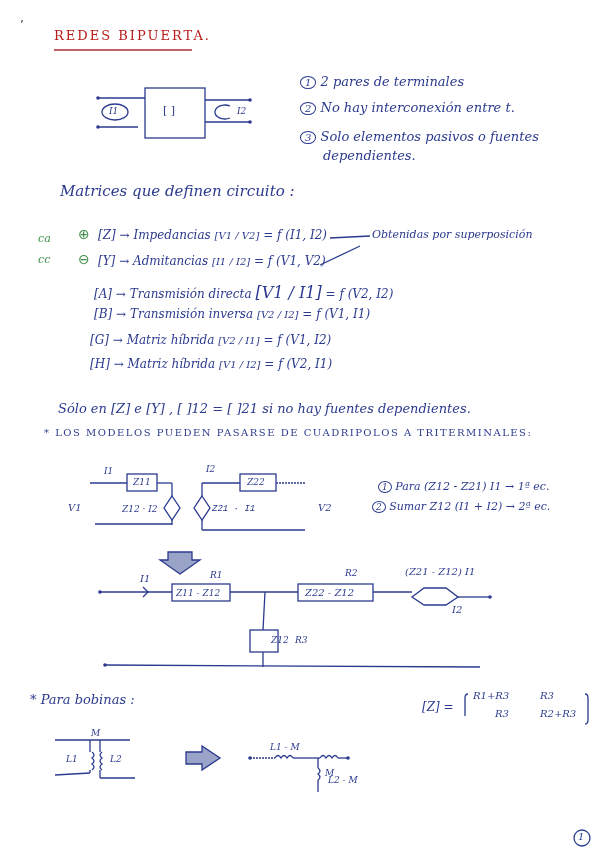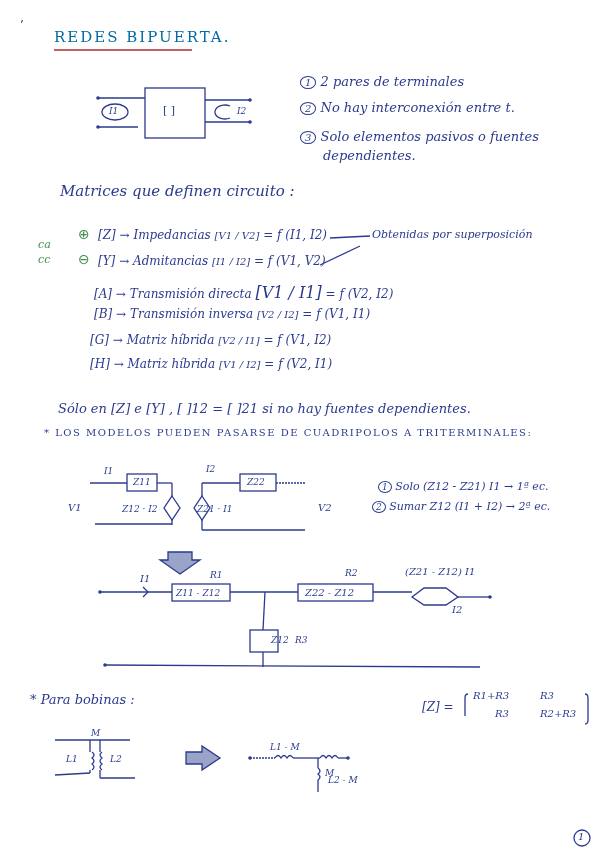--- a/index.html
+++ b/index.html
@@ -1,20 +1,20 @@
 <!DOCTYPE html>
 <html><head>
 <meta charset="utf-8">
 <style>
   html, body { margin:0; padding:0; }
   body { width:600px; height:848px; background:#ffffff; position:relative; overflow:hidden;
          font-family:"DejaVu Sans", sans-serif; color:#2a3a8c; }
   .abs { position:absolute; white-space:nowrap; }
   .hand { font-family:"DejaVu Serif", serif; font-style:italic; color:#2b3a8e; }
-  .title { color:#0369a1; font-size:15px; letter-spacing:2px; }
+  .title { color:#b91c1c; font-size:13px; letter-spacing:2px; }
   .title-underline { position:absolute; left:54px; top:49px; width:138px; height:2px; background:#c06068; }
   .green { color:#3f8f4a; }
   .t15 { font-size:15px; }
   .t14 { font-size:14px; }
   .t13 { font-size:13px; }
   .t12 { font-size:12px; }
   .t11 { font-size:11px; }
   .t10 { font-size:10px; }
   .t9 { font-size:9px; }
   .caps { font-size:10px; letter-spacing:1.5px; font-style:normal; }
@@ -129,21 +129,21 @@
     <span style="border:1px solid #2b3a8e;border-radius:50%;padding:0 4px;font-size:10px;">3</span>
     <span>Solo elementos pasivos o fuentes</span>
   </div>
   <div class="abs hand t13" style="left:323px;top:148px;">
     <span>dependientes.</span>
   </div>
 </div>
 
 <div class="abs hand t15" style="left:60px;top:182px;">Matrices que definen circuito :</div>
 
-<div class="abs hand green t11" style="left:38px;top:238px;text-align:right;">ca</div>
+<div class="abs hand green t11" style="left:38px;top:232px;text-align:right;">ca</div>
 <div class="abs hand green t11" style="left:38px;top:253px;">cc</div>
 <div class="abs green t14" style="left:78px;top:226px;">⊕</div>
 <div class="abs green t14" style="left:78px;top:251px;">⊖</div>
 
 <div>
   <div class="abs hand t12" style="left:98px;top:228px;">
     <span>[Z]</span>
     <span>→</span>
     <span>Impedancias</span>
     <span style="font-size:10px;">[V1 / V2]</span>
@@ -190,26 +190,26 @@
 
 <div class="abs hand t13" style="left:58px;top:401px;">Sólo en [Z] e [Y] , [ ]12 = [ ]21 si no hay fuentes dependientes.</div>
 <div class="abs hand caps" style="left:44px;top:427px;">* LOS MODELOS PUEDEN PASARSE DE CUADRIPOLOS A TRITERMINALES:</div>
 
 <div class="abs hand t9" style="left:104px;top:466px;">I1</div>
 <div class="abs hand t9" style="left:133px;top:477px;">Z11</div>
 <div class="abs hand t9" style="left:206px;top:464px;">I2</div>
 <div class="abs hand t9" style="left:247px;top:477px;">Z22</div>
 <div class="abs hand t10" style="left:68px;top:502px;">V1</div>
 <div class="abs hand t9" style="left:122px;top:504px;">Z12 · I2</div>
-<div class="abs hand t9" style="left:197px;top:504px;">Z21 · I1</div>
+<div class="abs hand t9" style="left:212px;top:504px;font-family:Liberation Mono, monospace;">Z21 · I1</div>
 <div class="abs hand t10" style="left:318px;top:502px;">V2</div>
 
 <div class="abs hand t11" style="left:378px;top:480px;">
   <span style="border:1px solid #2b3a8e;border-radius:50%;padding:0 3px;font-size:9px;">1</span>
-  <span>Solo  (Z12 - Z21) I1 → 1ª ec.</span>
+  <span>Para  (Z12 - Z21) I1 → 1ª ec.</span>
 </div>
 <div class="abs hand t11" style="left:372px;top:500px;">
   <span style="border:1px solid #2b3a8e;border-radius:50%;padding:0 3px;font-size:9px;">2</span>
   <span>Sumar  Z12 (I1 + I2) → 2ª ec.</span>
 </div>
 
 <div class="abs hand t10" style="left:140px;top:573px;">I1</div>
 <div class="abs hand t9" style="left:210px;top:570px;">R1</div>
 <div class="abs hand t9" style="left:176px;top:588px;">Z11 - Z12</div>
 <div class="abs hand t9" style="left:345px;top:568px;">R2</div>

